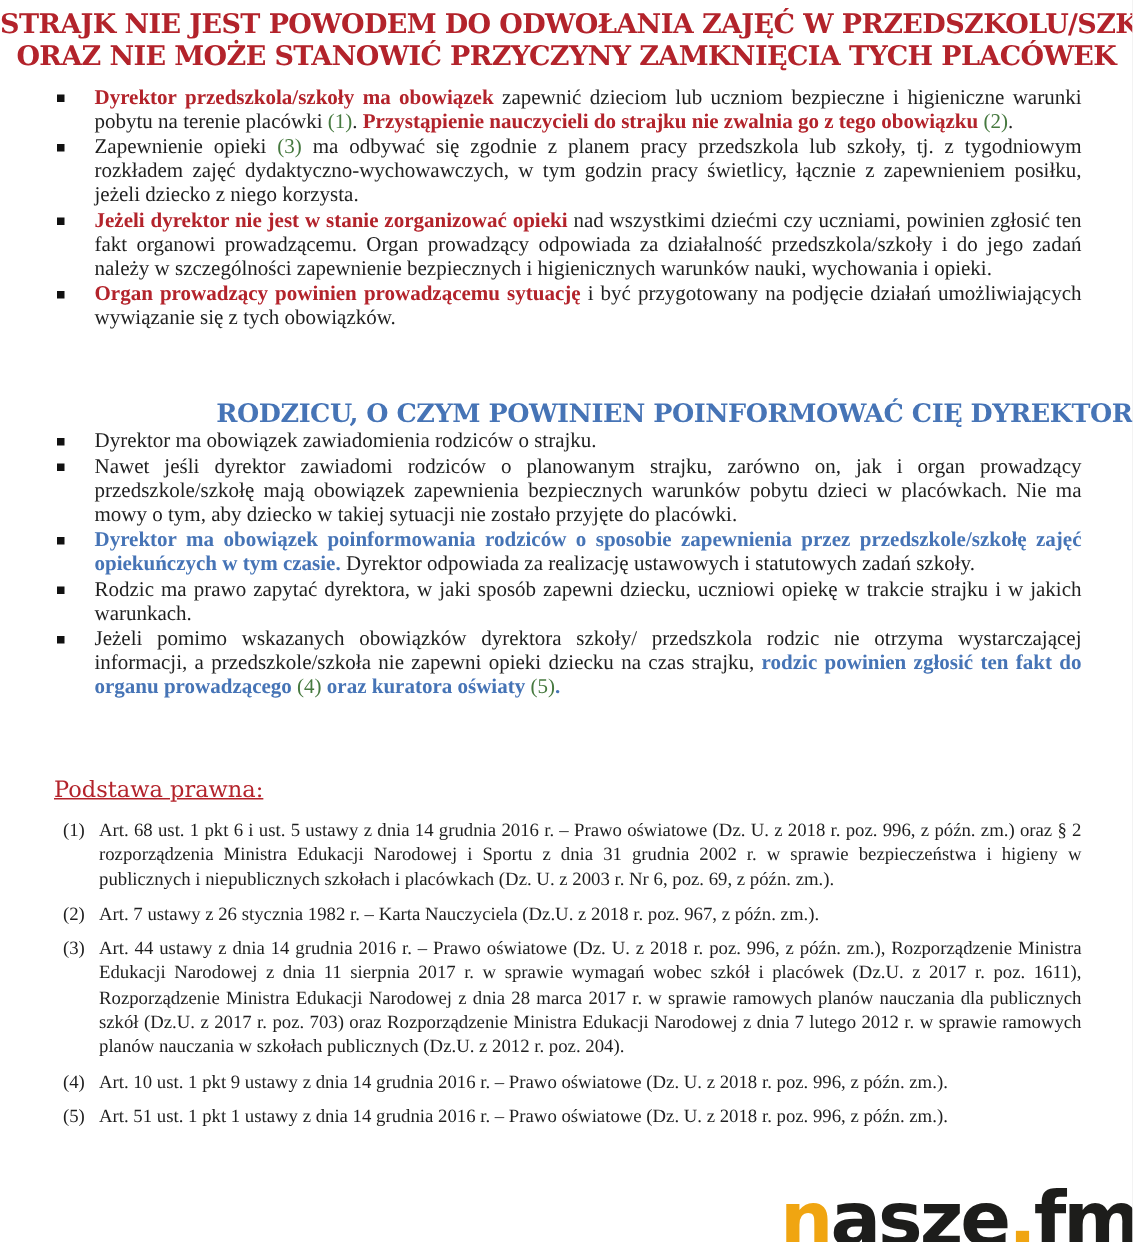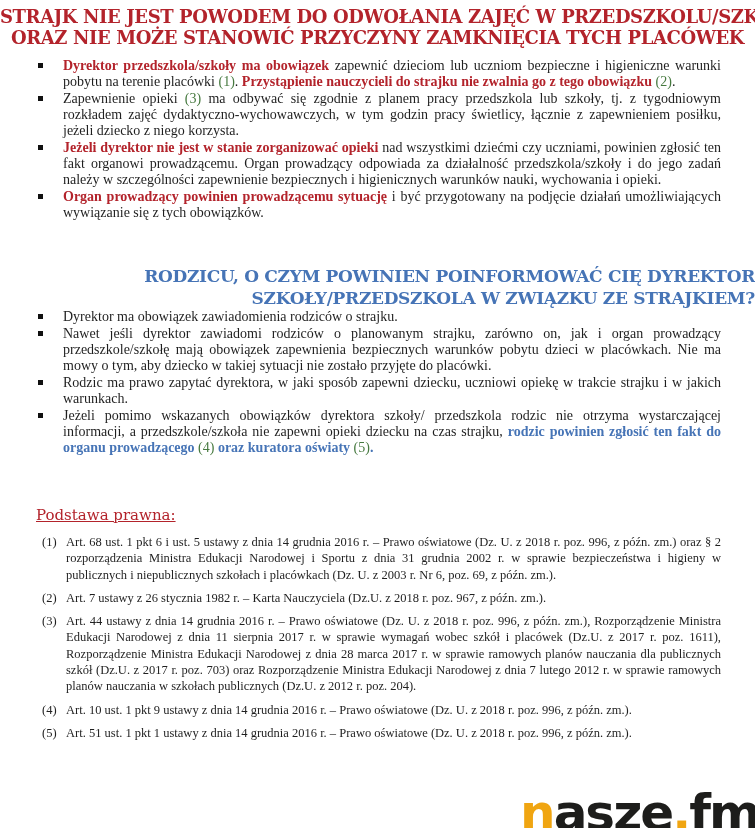--- a/index.html
+++ b/index.html
@@ -63,25 +63,25 @@
         <li><span class="bullet-marker"></span><span><span class="seg-red">Dyrektor przedszkola/szkoły ma obowiązek </span><span class="seg-normal">zapewnić dzieciom lub uczniom bezpieczne i higieniczne warunki pobytu na terenie placówki </span><span class="seg-green">(1)</span><span class="seg-normal">. </span><span class="seg-red">Przystąpienie nauczycieli do strajku nie zwalnia go z tego obowiązku </span><span class="seg-green">(2)</span><span class="seg-normal">.</span></span></li>
         <li><span class="bullet-marker"></span><span><span class="seg-normal">Zapewnienie opieki </span><span class="seg-green">(3)</span><span class="seg-normal"> ma odbywać się zgodnie z planem pracy przedszkola lub szkoły, tj. z tygodniowym rozkładem zajęć dydaktyczno-wychowawczych, w tym godzin pracy świetlicy, łącznie z zapewnieniem posiłku, jeżeli dziecko z niego korzysta.</span></span></li>
         <li><span class="bullet-marker"></span><span><span class="seg-red">Jeżeli dyrektor nie jest w stanie zorganizować opieki</span><span class="seg-normal"> nad wszystkimi dziećmi czy uczniami, powinien zgłosić ten fakt organowi prowadzącemu. Organ prowadzący odpowiada za działalność przedszkola/szkoły i do jego zadań należy w szczególności zapewnienie bezpiecznych i higienicznych warunków nauki, wychowania i opieki.</span></span></li>
         <li><span class="bullet-marker"></span><span><span class="seg-red">Organ prowadzący powinien prowadzącemu sytuację</span><span class="seg-normal"> i być przygotowany na podjęcie działań umożliwiających wywiązanie się z tych obowiązków.</span></span></li>
       </ul>
   </div>
 
   <div class="section2">
     <div class="section2-heading">
       <div class="t-line">RODZICU, O CZYM POWINIEN POINFORMOWAĆ CIĘ DYREKTOR</div>
-      <div class="t-line">SZKOŁY/PRZEDSZKOLA W ZWIĄZKU ZE STRAJKIEM?</div>
     </div>
     <ul class="bullets">
         <li><span class="bullet-marker"></span><span><span class="seg-normal">Dyrektor ma obowiązek zawiadomienia rodziców o strajku.</span></span></li>
         <li><span class="bullet-marker"></span><span><span class="seg-normal">Nawet jeśli dyrektor zawiadomi rodziców o planowanym strajku, zarówno on, jak i organ prowadzący przedszkole/szkołę mają obowiązek zapewnienia bezpiecznych warunków pobytu dzieci w placówkach. Nie ma mowy o tym, aby dziecko w takiej sytuacji nie zostało przyjęte do placówki.</span></span></li>
+        <li><span class="bullet-marker"></span><span><span class="seg-blue">Dyrektor ma obowiązek poinformowania rodziców o sposobie zapewnienia przez przedszkole/szkołę zajęć opiekuńczych w tym czasie.</span><span class="seg-normal"> Dyrektor odpowiada za realizację ustawowych i statutowych zadań szkoły.</span></span></li>
         <li><span class="bullet-marker"></span><span><span class="seg-normal">Rodzic ma prawo zapytać dyrektora, w jaki sposób zapewni dziecku, uczniowi opiekę w trakcie strajku i w jakich warunkach.</span></span></li>
         <li><span class="bullet-marker"></span><span><span class="seg-normal">Jeżeli pomimo wskazanych obowiązków dyrektora szkoły/ przedszkola rodzic nie otrzyma wystarczającej informacji, a przedszkole/szkoła nie zapewni opieki dziecku na czas strajku, </span><span class="seg-blue">rodzic powinien zgłosić ten fakt do organu prowadzącego </span><span class="seg-green">(4)</span><span class="seg-normal"> </span><span class="seg-blue">oraz kuratora oświaty </span><span class="seg-green">(5)</span><span class="seg-blue">.</span></span></li>
       </ul>
   </div>
 
   <div>
     <div class="legal-heading">Podstawa prawna:</div>
     <ol class="legal-list">
         <li><span class="legal-num">(1)</span><span>Art. 68 ust. 1 pkt 6 i ust. 5 ustawy z dnia 14 grudnia 2016 r. – Prawo oświatowe (Dz. U. z 2018 r. poz. 996, z późn. zm.) oraz § 2 rozporządzenia Ministra Edukacji Narodowej i Sportu z dnia 31 grudnia 2002 r. w sprawie bezpieczeństwa i higieny w publicznych i niepublicznych szkołach i placówkach (Dz. U. z 2003 r. Nr 6, poz. 69, z późn. zm.).</span></li>
         <li><span class="legal-num">(2)</span><span>Art. 7 ustawy z 26 stycznia 1982 r. – Karta Nauczyciela (Dz.U. z 2018 r. poz. 967, z późn. zm.).</span></li>

